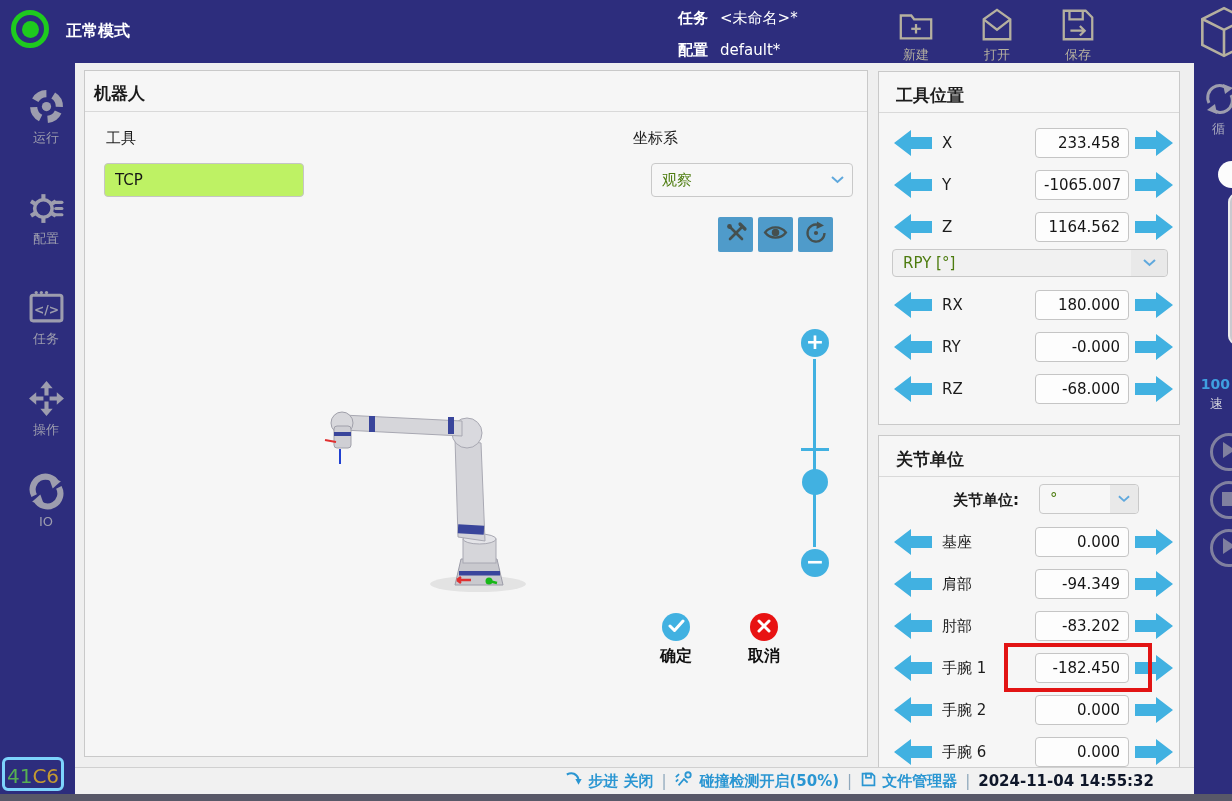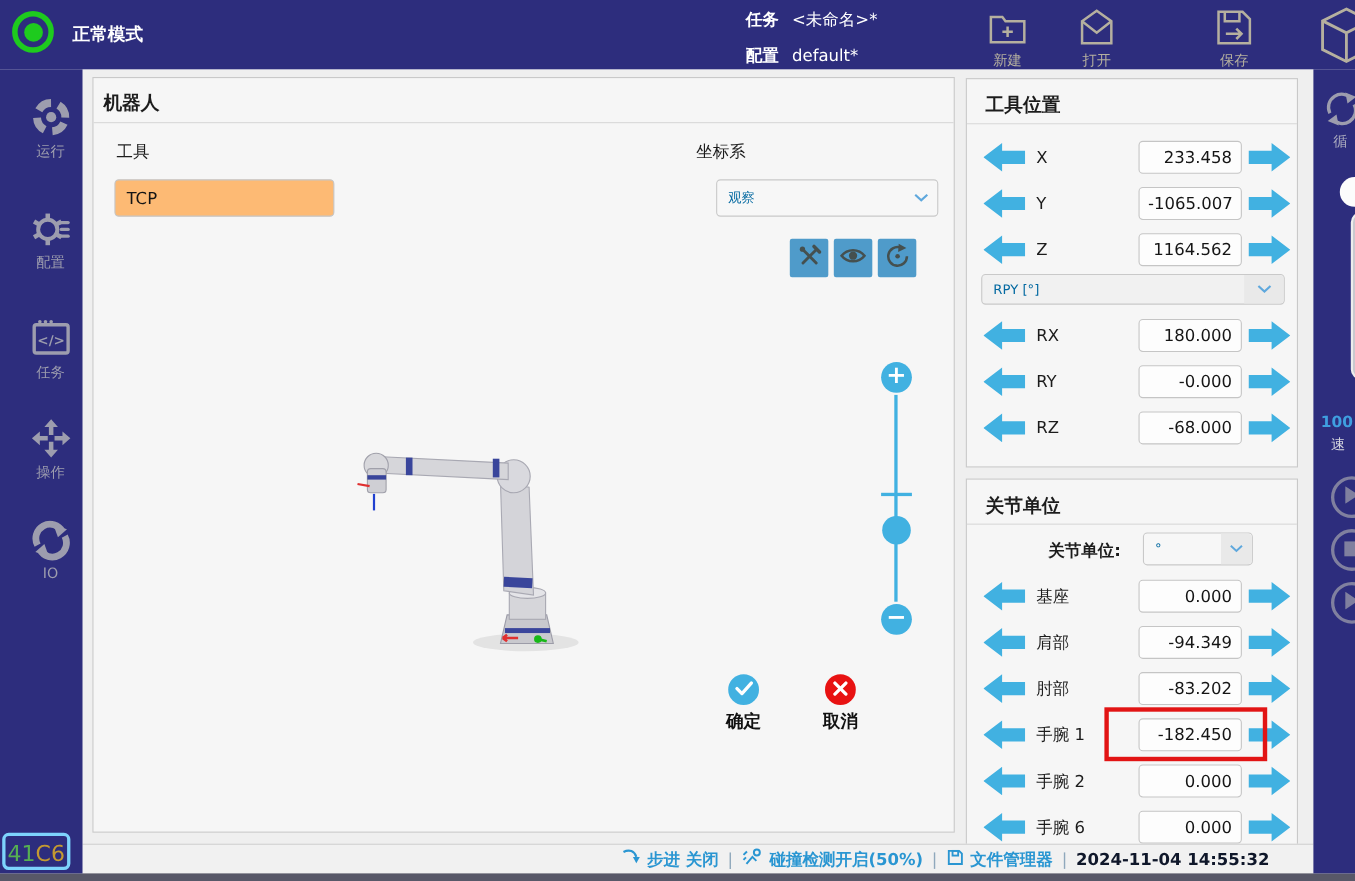--- a/index.html
+++ b/index.html
@@ -27,23 +27,23 @@
   .badge .g { color:#56b052; } .badge .o { color:#c49a31; }
 
   
   .panel { background:#f6f6f6; border:1px solid #c9c9c9; }
   .panel-title { font-size:17px; font-weight:bold; color:#1c1c1c; }
   .divider { position:absolute; left:0; right:0; border-bottom:1px solid #d9d9d9; }
 
   .robot-panel { left:84px; top:70px; width:784px; height:687px; }
   .field-label { font-size:15px; color:#1c1c1c; }
 
-  .text-input { border:1px solid #c5c5c5; border-radius:4px; background:#fdba74; font-size:15px; color:#151515; font-family:inherit; }
+  .text-input { border:1px solid #c5c5c5; border-radius:4px; background:#bef264; font-size:15px; color:#151515; font-family:inherit; }
   .dropdown { border:1px solid #c9c9c9; border-radius:4px; background:#f4f4f4; display:flex; align-items:center; cursor:pointer; }
-  .dropdown .val { flex:1; font-size:12px; color:#0369a1; padding-left:10px; }
+  .dropdown .val { flex:1; font-size:15px; color:#4d7c0f; padding-left:10px; }
   .dropdown .chev { width:30px; height:100%; display:flex; align-items:center; justify-content:center; }
   .dropdown .chev.shaded { background:#e9e9e9; border-radius:0 4px 4px 0; }
 
   .tool-btn { position:absolute; width:35px; height:35px; background:#4f9bca; border-radius:2px; display:flex; align-items:center; justify-content:center; cursor:pointer; }
 
   
   .zslider-btn { position:absolute; width:28px; height:28px; border-radius:50%; background:#41b1e1; color:#fff; text-align:center; line-height:26px; font-size:22px; font-weight:bold; cursor:pointer; }
   .ztrack { position:absolute; width:3px; background:#41b1e1; }
   .ztick { position:absolute; width:28px; height:3px; background:#41b1e1; }
   .zhandle { position:absolute; width:26px; height:26px; border-radius:50%; background:#41b1e1; cursor:grab; }
@@ -107,21 +107,21 @@
   </div>
   <div class="abs tb-action" style="left:967px; top:6px;">
     <span>
       <svg width="38" height="38" viewBox="0 0 40 40" fill="none" stroke="#b5b09f" stroke-width="2.4">
         <path d="M6 14 L20 4 L34 14 V35 H6 Z"></path>
           <path d="M6 14 L20 25 L34 14"></path>
       </svg>
     </span>
     <div class="cap">打开</div>
   </div>
-  <div class="abs tb-action" style="left:1092px; top:6px;">
+  <div class="abs tb-action" style="left:1048px; top:6px;">
     <span>
       <svg width="38" height="38" viewBox="0 0 40 40" fill="none" stroke="#b5b09f" stroke-width="2.4">
         <path d="M5 5 h23 l7 7 v23 h-30 z"></path>
           <path d="M11 5 v9 h14 v-9"></path>
           <path d="M12 26 h15 m-5 -5 l5 5 l-5 5"></path>
       </svg>
     </span>
     <div class="cap">保存</div>
   </div>
 

